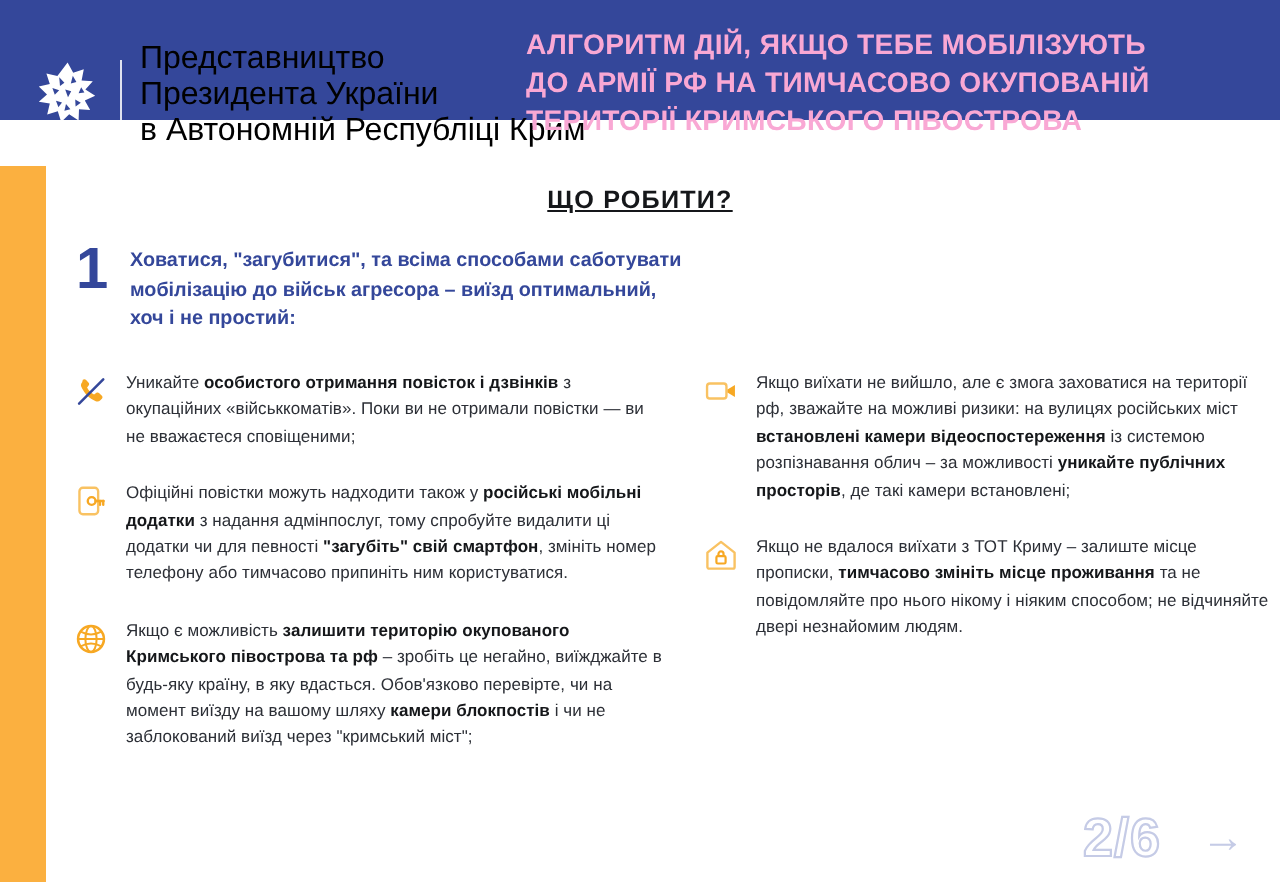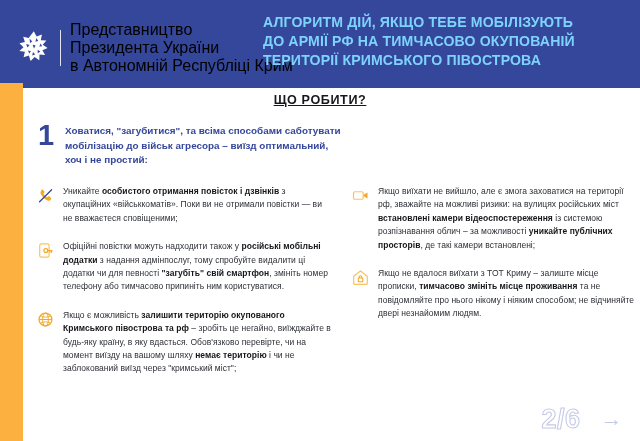--- a/index.html
+++ b/index.html
@@ -6,34 +6,34 @@
   body{
     width:640px;height:441px;overflow:hidden;
     background:#ffffff;
     font-family:"Liberation Sans","DejaVu Sans",sans-serif;
     -webkit-font-smoothing:antialiased;
   }
   #page{position:relative;width:640px;height:441px;background:#ffffff;overflow:hidden;}
 
   
   #header{
-    position:absolute;left:0;top:0;width:640px;height:88px;
+    position:absolute;left:0;top:0;width:640px;height:60px;
     background:#34479a;
   }
   #logo-block{
     position:absolute;left:17px;top:21px;
     display:flex;align-items:center;gap:9px;
   }
   #emblem{width:34px;height:36px;flex:0 0 auto;}
   #logo-divider{
     width:1px;height:36px;background:#ffffff;opacity:.85;flex:0 0 auto;
   }
   #header-title{
     position:absolute;left:263px;top:13px;width:372px;
-    color:#7dd3fc;font-weight:bold;font-size:14.1px;line-height:19.2px;
+    color:#f9a8d4;font-weight:bold;font-size:14.1px;line-height:19.2px;
     letter-spacing:.15px;text-transform:uppercase;
   }
   #header-title div{white-space:nowrap;}
 
   
   #left-stripe{
     position:absolute;left:0;top:83px;width:23px;height:358px;
     background:#fbb040;
   }
 
@@ -158,21 +158,21 @@
     </div>
 
     <div class="bullet">
       <svg class="bullet-icon" viewBox="0 0 20 20">
         <circle cx="10" cy="10" r="7.6" fill="none" stroke="#f7a823" stroke-width="1.5"></circle>
         <ellipse cx="10" cy="10" rx="3.3" ry="7.6" fill="none" stroke="#f7a823" stroke-width="1.2"></ellipse>
         <line x1="2.4" y1="10" x2="17.6" y2="10" stroke="#f7a823" stroke-width="1.2"></line>
         <path d="M4.2 5.8c3.6 1.9 8 1.9 11.6 0" fill="none" stroke="#f7a823" stroke-width="1.1"></path>
         <path d="M4.2 14.2c3.6-1.9 8-1.9 11.6 0" fill="none" stroke="#f7a823" stroke-width="1.1"></path>
       </svg>
-      <div class="bullet-text">Якщо є можливість <b>залишити територію окупованого Кримського півострова та рф</b> – зробіть це негайно, виїжджайте в будь-яку країну, в яку вдасться. Обов'язково перевірте, чи на момент виїзду на вашому шляху <b>немає територію</b> і чи не заблокований виїзд через "кримський міст";</div>
+      <div class="bullet-text">Якщо є можливість <b>залишити територію окупованого Кримського півострова та рф</b> – зробіть це негайно, виїжджайте в будь-яку країну, в яку вдасться. Обов'язково перевірте, чи на момент виїзду на вашому шляху <b>камери блокпостів</b> і чи не заблокований виїзд через "кримський міст";</div>
     </div>
 
   </div>
 
   <div class="column" id="col-right">
 
     <div class="bullet">
       <svg class="bullet-icon" viewBox="0 0 20 20">
         <rect x="1.8" y="5.6" width="11.4" height="8.8" rx="1.6" fill="none" stroke="#f9c262" stroke-width="1.4"></rect>
         <path d="M13.8 9.1 L18.2 6.4 v7.2 l-4.4-2.7z" fill="#f7a823"></path>

